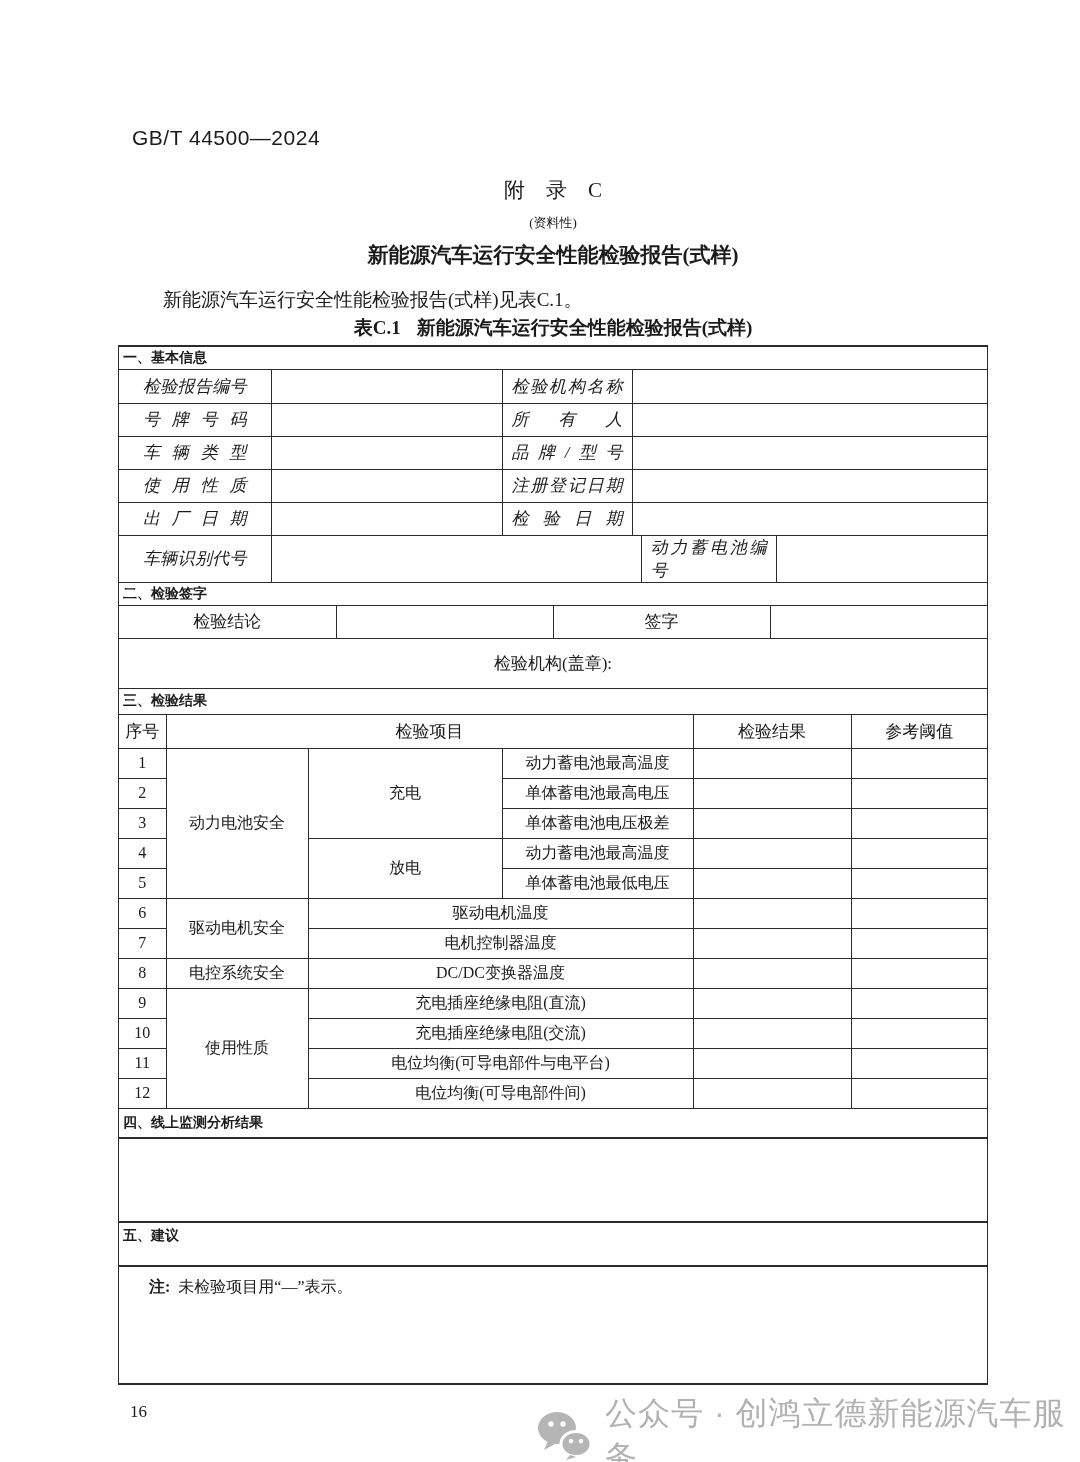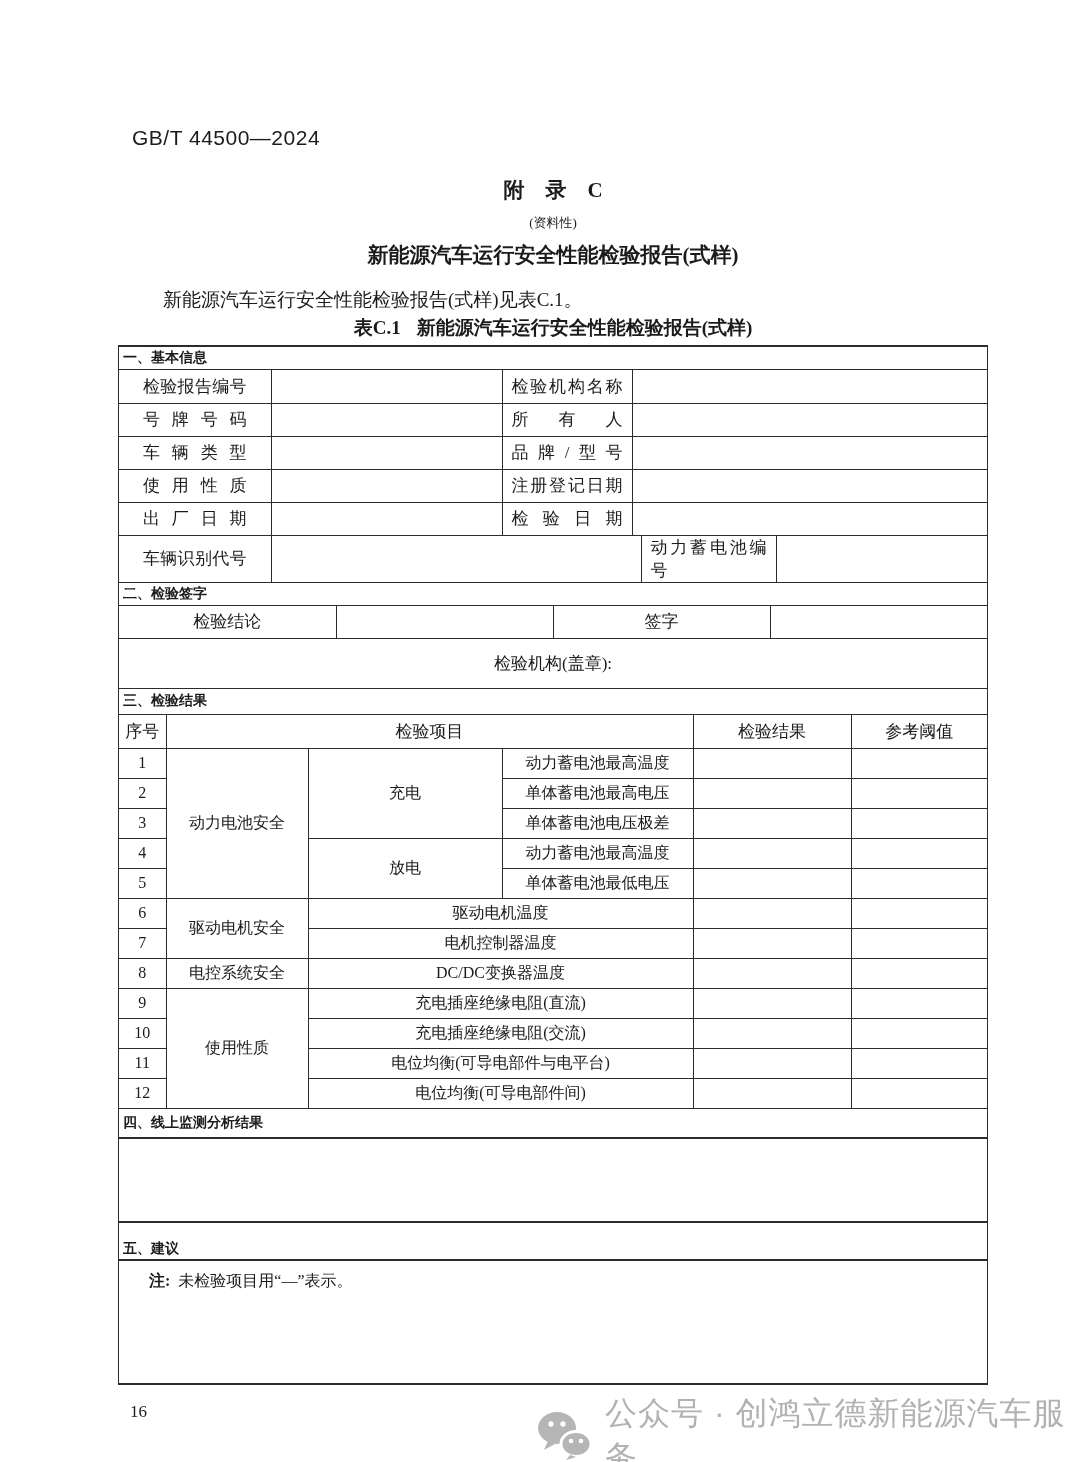--- a/index.html
+++ b/index.html
@@ -7,52 +7,52 @@
     width:1080px;height:1462px;background:#ffffff;position:relative;
     font-family:"Liberation Serif","DejaVu Serif",serif;color:#1b1b1b;
     overflow:hidden;
   }
   .std-code{
     position:absolute;top:126px;left:132px;
     font-family:"Liberation Sans","DejaVu Sans",sans-serif;
     font-size:21px;letter-spacing:0.5px;
   }
   .titles{position:absolute;top:176px;left:118px;width:870px;text-align:center;}
-  .titles .h1{font-size:21px;font-weight:bold;margin-bottom:10px;}
+  .titles .h1{font-size:21px;font-weight:normal;margin-bottom:10px;}
   .titles .h2{font-size:13px;font-weight:normal;margin-bottom:9px;}
   .titles .h3{font-size:21px;font-weight:bold;}
   .intro{position:absolute;top:287px;left:163px;font-size:19px;}
   .caption{position:absolute;top:315px;left:118px;width:870px;text-align:center;font-size:19px;font-weight:bold;}
   .caption .cap-label{margin-right:16px;}
 
   .form{
     position:absolute;top:345px;left:118px;width:870px;height:1040px;
     border:2px solid #2b2b2b;border-left-width:1px;border-right-width:1px;
     box-sizing:border-box;background:#fff;
   }
   .form *{box-sizing:border-box;}
   .sec-head{
     height:23px;line-height:21px;font-weight:bold;font-size:14px;
     padding-left:4px;border-bottom:1.5px solid #2b2b2b;
   }
   .sec-head.s3{height:26px;line-height:24px;}
   .sec-head.s4{height:30px;line-height:28px;border-bottom:2px solid #2b2b2b;}
-  .sec-head.s5{height:38px;line-height:24px;padding-top:14px;border-bottom:2px solid #2b2b2b;}
+  .sec-head.s5{height:44px;line-height:24px;padding-top:1px;border-bottom:2px solid #2b2b2b;}
 
   table{width:100%;border-collapse:collapse;table-layout:fixed;}
   td{
     border-right:1px solid #2b2b2b;border-bottom:1.5px solid #2b2b2b;
     text-align:center;vertical-align:middle;font-size:17px;padding:0;
   }
   td:last-child{border-right:none;}
   .t1 td,.tvin td{height:33px;}
   .t2 td{height:33px;}
   .t3 td{height:30px;font-size:16px;}
   .t3 tr.hd td{height:33px;font-size:17px;}
-  .jl{text-align:justify;text-align-last:justify;padding:0 24px;}
+  .jl{text-align:justify;text-align-last:justify;padding:0 24px;font-style:italic;}
   .jl.narrow{padding:0 9px;}
   .agency{
     height:50px;border-bottom:1.5px solid #2b2b2b;
     display:flex;align-items:center;justify-content:center;font-size:17px;
   }
   .blank4{height:84px;border-bottom:2px solid #2b2b2b;}
   .remark{height:94px;border-bottom:2px solid #2b2b2b;position:relative;}
   .remark-label{position:absolute;left:4px;bottom:3px;font-weight:bold;font-size:16px;}
   .note-row{height:42px;display:flex;align-items:center;padding-left:30px;font-size:16px;}
   .note-row b{margin-right:8px;}

